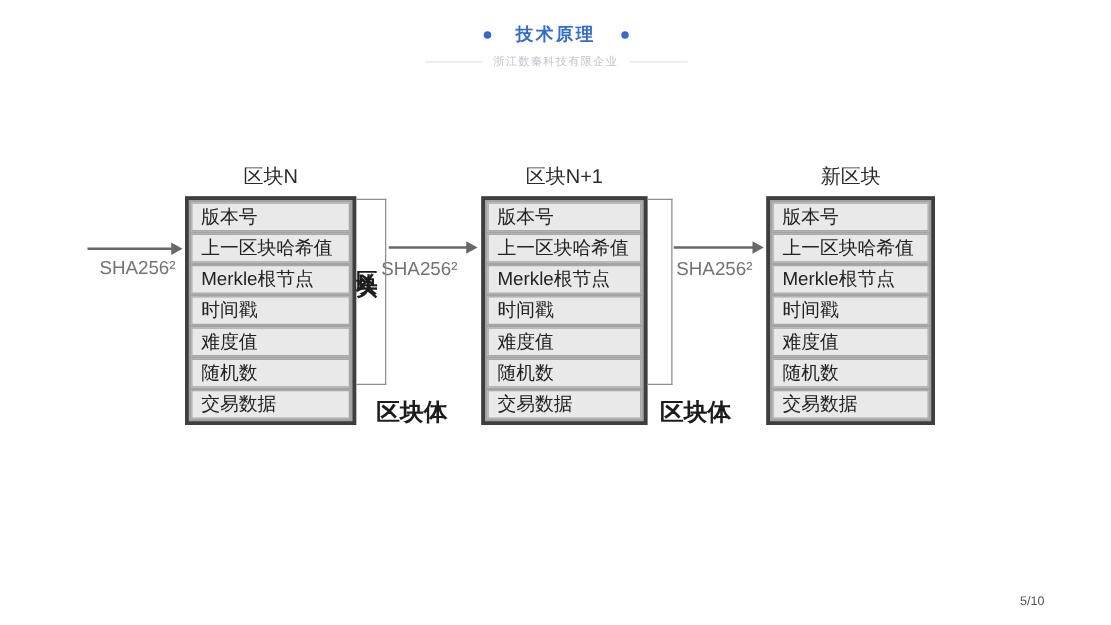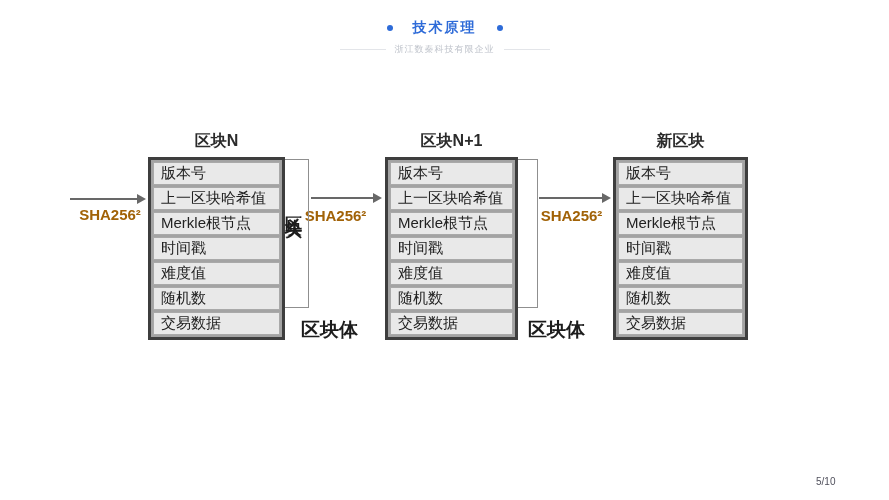--- a/index.html
+++ b/index.html
@@ -21,21 +21,21 @@
   .subtitle-row{
     display:flex;justify-content:center;align-items:center;gap:9px;margin-top:6px;
   }
   .hline{width:46px;height:1px;background:#e3e5e9;display:inline-block;}
   .slide-subtitle{font-size:9px;color:#bfc3cb;letter-spacing:1px;}
 
   
   .diagram{position:absolute;left:0;top:0;width:889px;height:500px;}
   .block-title{
     position:absolute;top:131px;text-align:center;
-    font-size:16px;font-weight:bold;color:#2b2b2b;
+    font-size:16px;font-weight:normal;color:#2b2b2b;
   }
   .block{
     position:absolute;top:157px;height:183px;box-sizing:border-box;
     border:3px solid #3e3e3e;background:#a3a3a3;padding:2px;
     display:flex;flex-direction:column;gap:2px;
   }
   .row{
     flex:1;box-sizing:border-box;background:#e9e9e9;border:1px solid #a9a9a9;
     font-size:15px;color:#222;display:flex;align-items:center;padding-left:7px;
     white-space:nowrap;overflow:hidden;
@@ -51,21 +51,21 @@
   }
   .body-label{
     position:absolute;top:317px;font-size:19px;font-weight:bold;color:#1c1c1c;
   }
   .arrow{position:absolute;height:2px;background:#686868;}
   .arrow::after{
     content:"";position:absolute;right:-8px;top:-4px;width:0;height:0;
     border-left:9px solid #686868;border-top:5px solid transparent;border-bottom:5px solid transparent;
   }
   .sha-label{
-    position:absolute;font-size:15px;color:#a16207;text-align:center;white-space:nowrap;font-weight:bold;
+    position:absolute;font-size:15px;color:#737373;text-align:center;white-space:nowrap;
   }
   .page-indicator{
     position:absolute;left:816px;top:476px;font-size:10px;color:#50505c;text-align:right;
   }
 </style>
 </head>
 <body>
 
 <div class="hdr">
   <div class="title-row">

